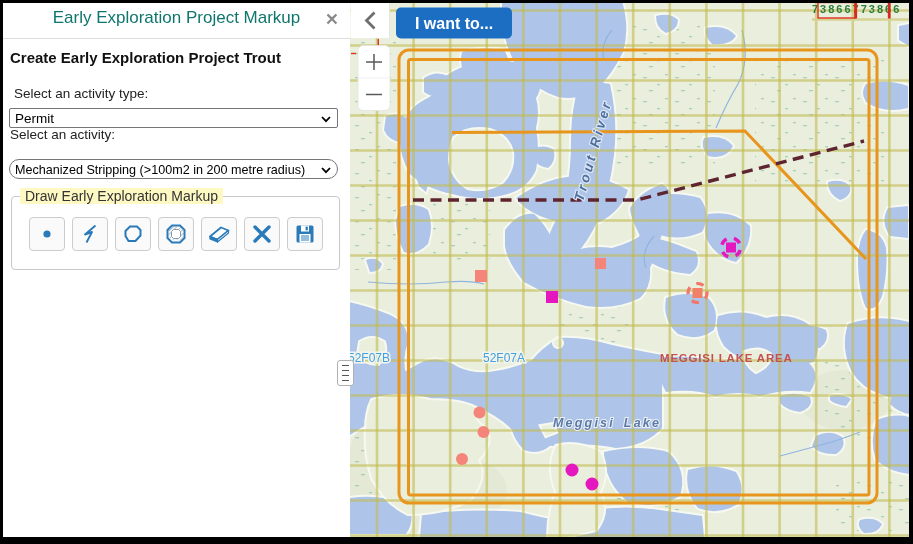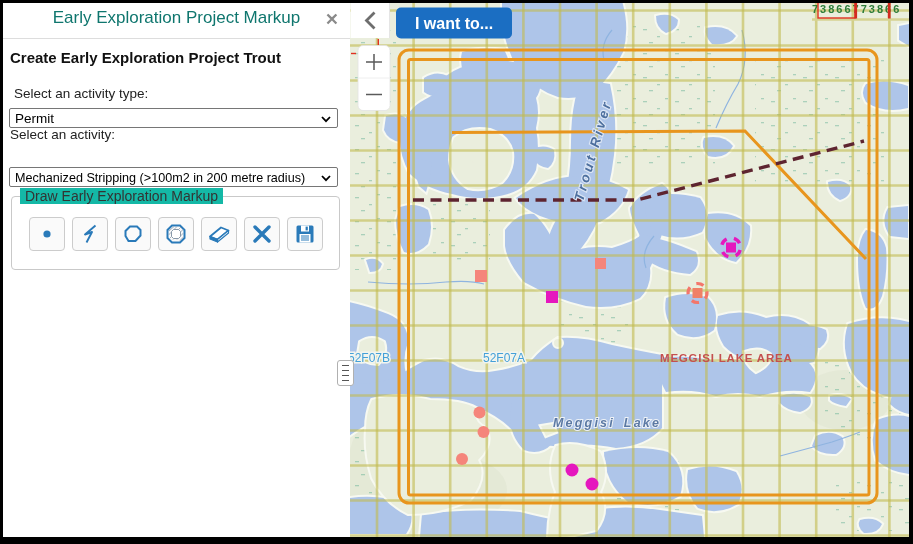--- a/index.html
+++ b/index.html
@@ -8,21 +8,21 @@
 .panel{position:absolute;left:3px;top:3px;width:347px;height:534px;background:#fff;}
 .hdr{position:absolute;top:5px;left:0;width:347px;text-align:center;font-size:17px;color:#0f766e;}
 .hx{position:absolute;top:6.5px;left:322px;font-size:16.5px;color:#8a8a8a;font-weight:bold;}
 .hline{position:absolute;top:35px;left:0;width:347px;border-bottom:1px solid #ddd;}
 .h2{position:absolute;top:45.5px;left:7px;font-size:15px;font-weight:bold;color:#111;}
 .lb1{position:absolute;top:83px;left:11px;font-size:13.5px;color:#222;}
 .sel{position:absolute;left:6px;width:329px;height:20px;border:1px solid #767676;border-radius:2px;background:#fff;font-size:13.5px;color:#000;line-height:20px;padding-left:5px;box-sizing:border-box;white-space:nowrap;overflow:hidden;}
 .sel svg{position:absolute;right:5px;top:4px;}
 .lb2{position:absolute;top:124px;left:7px;font-size:13.5px;color:#222;}
 .fs{position:absolute;left:8px;top:193px;width:327px;height:72px;border:1px solid #c9c9c9;border-radius:4px;}
-.leg{position:absolute;top:-9px;left:8px;background:#14b8a6;padding:0 5px;font-size:14px;color:#333;}
+.leg{position:absolute;top:-9px;left:8px;background:#fef9c3;padding:0 5px;font-size:14px;color:#333;}
 .tbtn{position:absolute;top:20px;width:36px;height:34px;border:1px solid #ccc;border-radius:4px;background:#fafafa;box-sizing:border-box;}
 .tbtn svg{display:block;margin:4px auto 0;}
 .grip{position:absolute;left:337px;top:360px;width:17px;height:26px;background:#fff;border:1px solid #b0b0b0;border-radius:3px;box-sizing:border-box;z-index:5;}
 .grip div{margin:4px 4px 0;border-top:1.6px solid #555;}
 .map{position:absolute;left:350px;top:3px;width:559px;height:534px;}
 </style>
 </head>
 <body>
 <div class="page">
   <div class="panel">
@@ -30,21 +30,21 @@
     <div class="hx">✕</div>
     <div class="hline"></div>
     <div class="h2">Create Early Exploration Project Trout</div>
     <div class="lb1">Select an activity type:</div>
     <div class="sel" style="top:105px;">Permit
       <svg width="12" height="12" viewBox="0 0 12 12">
           <path d="M2 4 L6 8.2 L10 4" fill="none" stroke="#000" stroke-width="1.8"></path>
         </svg>
     </div>
     <div class="lb2">Select an activity:</div>
-    <div class="sel" style="top:164px;font-size:12.6px;">Mechanized Stripping (&gt;100m2 in 200 metre radius)
+    <div class="sel" style="top:156px;font-size:12.6px;border-radius:10px;">Mechanized Stripping (&gt;100m2 in 200 metre radius)
       <svg width="12" height="12" viewBox="0 0 12 12">
           <path d="M2 4 L6 8.2 L10 4" fill="none" stroke="#000" stroke-width="1.8"></path>
         </svg>
     </div>
     <div class="fs">
       <div class="leg">Draw Early Exploration Markup</div>
       <div class="tbtn" style="left:17px;">
           <svg width="24" height="24" viewBox="0 0 24 24">
             <circle cx="12" cy="12" r="3.6" fill="#2a7ab9"></circle>
           </svg>

